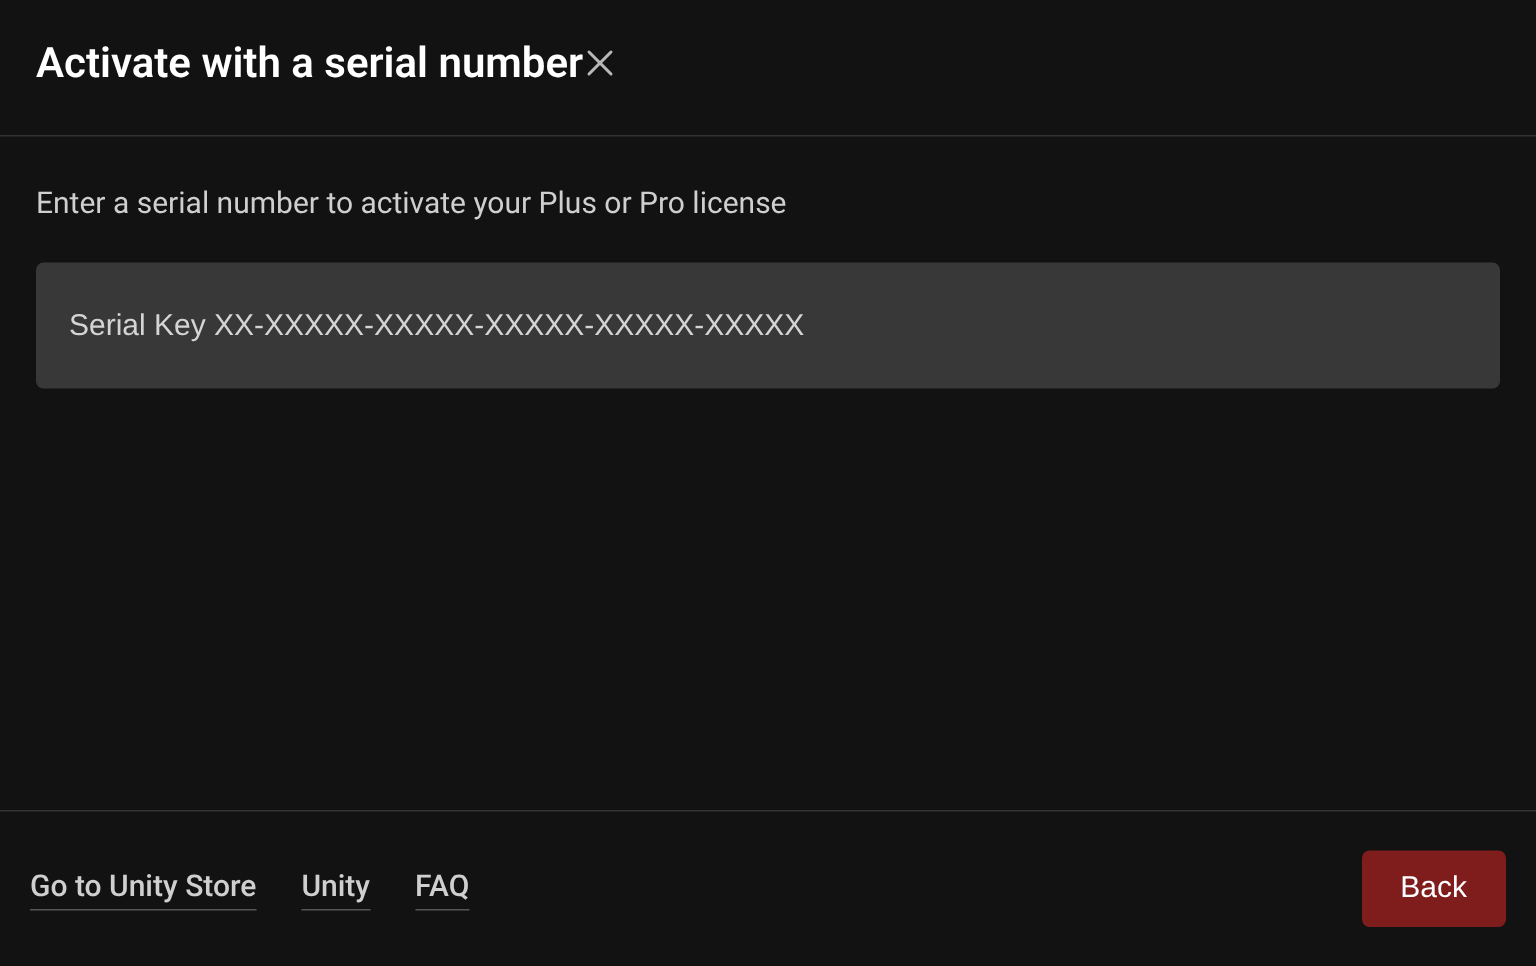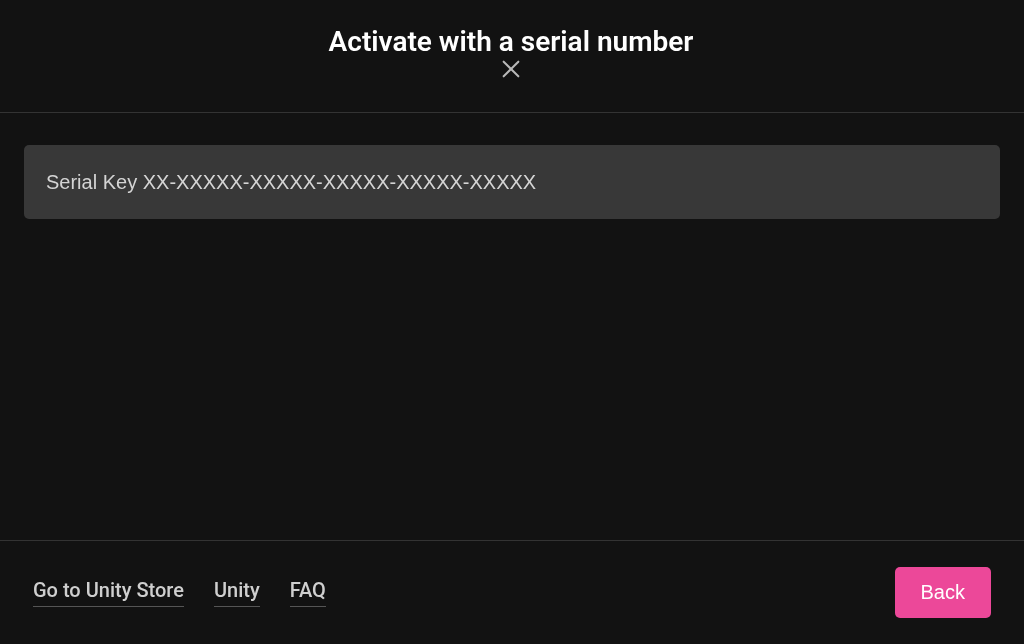--- a/index.html
+++ b/index.html
@@ -17,21 +17,20 @@
       overflow: hidden;
       display: flex;
       flex-direction: column;
     }
 
     .header {
       display: flex;
       align-items: center;
       padding: 25px 26px 32px 24px;
       border-bottom: 1px solid #333333;
-      flex-direction: column;
     }
 
     .header-title {
       font-size: 28px;
       font-weight: 600;
       color: #ffffff;
     }
 
     .close-icon {
       width: 22px;
@@ -55,40 +54,40 @@
 
     .instruction-text {
       font-size: 20px;
       color: #cfcfcf;
       margin-bottom: 28px;
       font-weight: 400;
     }
 
     .serial-input {
       width: 100%;
-      height: 74px;
+      height: 84px;
       background-color: #383838;
       border: none;
       border-radius: 5px;
       padding: 0 22px;
       font-size: 20px;
       color: #ffffff;
       outline: none;
     }
 
     .serial-input::placeholder {
       color: #d4d4d4;
     }
 
     .footer {
       border-top: 1px solid #333333;
       display: flex;
       justify-content: space-between;
       align-items: center;
-      padding: 26px 33px;
+      padding: 26px 20px;
       gap: 36px;
     }
 
     .footer-left {
       display: flex;
       gap: 30px;
       align-items: center;
     }
 
     .footer-link {
@@ -110,21 +109,21 @@
     .btn {
       font-size: 20px;
       padding: 14px 26px;
       border: none;
       border-radius: 5px;
       cursor: pointer;
       font-weight: 500;
     }
 
     .btn-back {
-      background-color: #ec4899;
+      background-color: #7f1d1d;
       color: #ffffff;
       margin-left: 44px;
     }
 
     .btn-activate {
       background-color: #3a5a8a;
       color: #97b0cf;
       padding: 14px 28px;
     }
   </style>
@@ -135,20 +134,21 @@
   <h1 class="header-title">Activate with a serial number</h1>
   <div class="close-icon">
     <svg viewBox="0 0 24 24" fill="none" stroke="currentColor" stroke-width="2.2" stroke-linecap="round">
       <line x1="4" y1="4" x2="20" y2="20"></line>
       <line x1="20" y1="4" x2="4" y2="20"></line>
     </svg>
   </div>
 </div>
 
 <div class="content">
+  <p class="instruction-text">Enter a serial number to activate your Plus or Pro license</p>
   <input type="text" class="serial-input" placeholder="Serial Key XX-XXXXX-XXXXX-XXXXX-XXXXX-XXXXX" style="">
 </div>
 
 <div class="footer">
   <div class="footer-left">
     <a class="footer-link">Go to Unity Store</a>
     <a class="footer-link">Unity</a>
     <a class="footer-link">FAQ</a>
   </div>
   <div class="footer-right">

